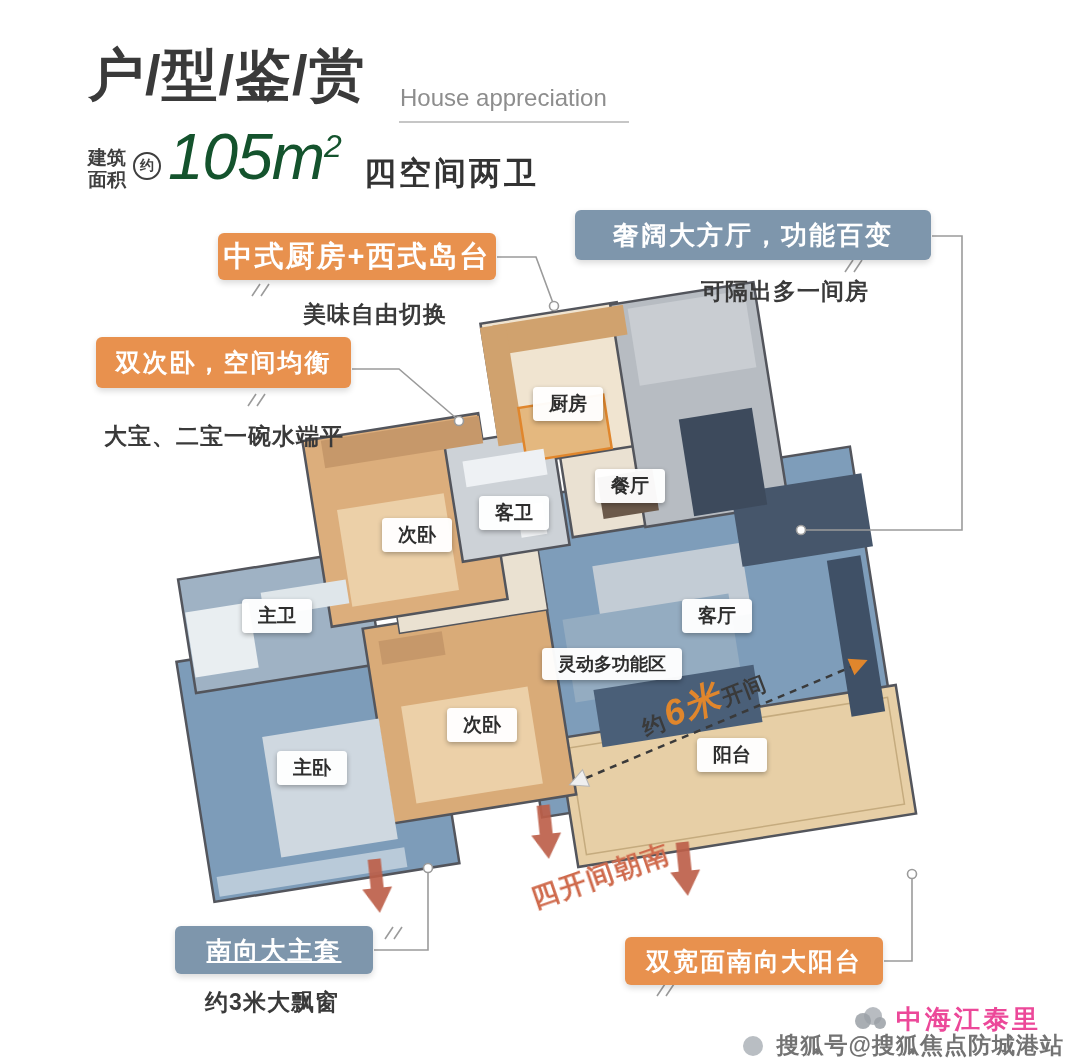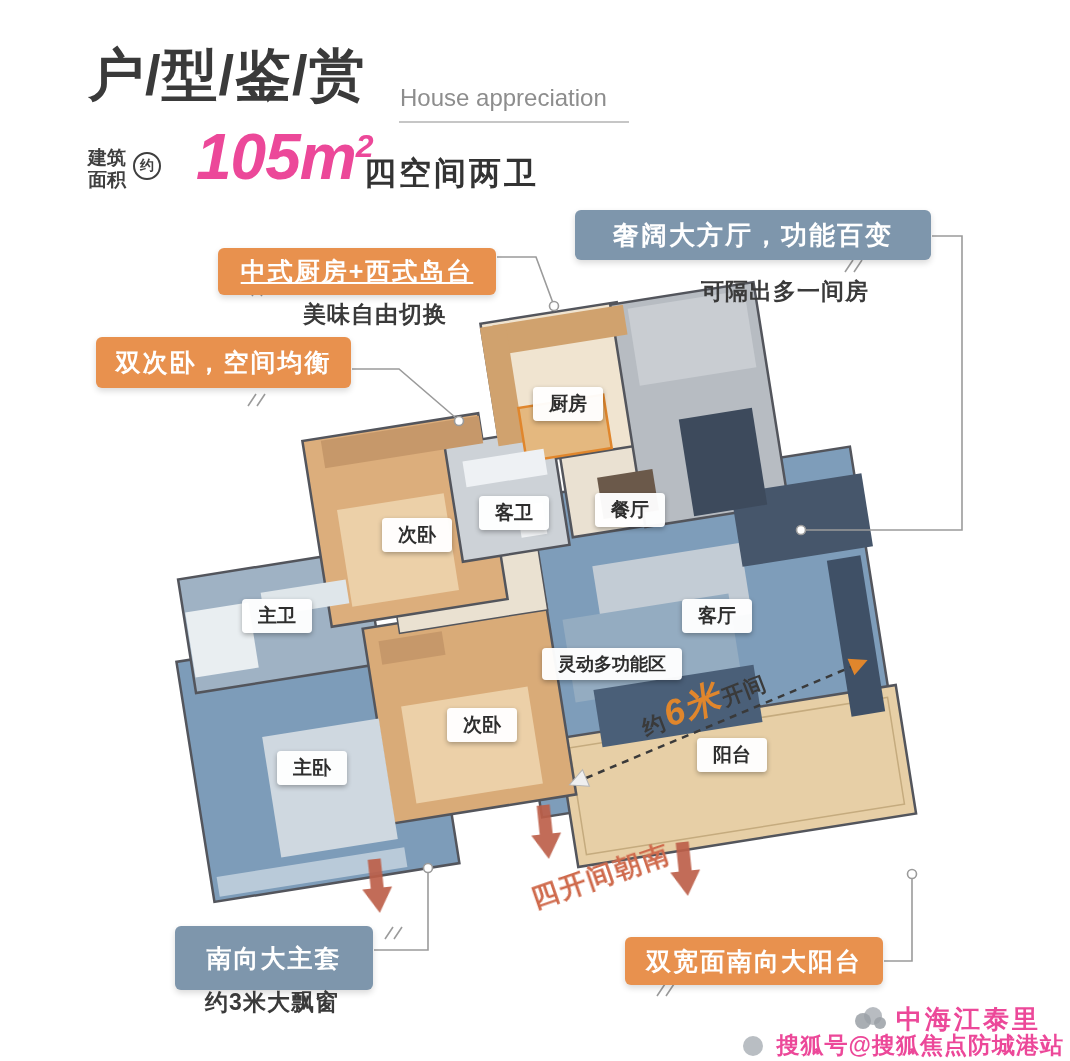--- a/index.html
+++ b/index.html
@@ -7,71 +7,71 @@
         font-family:"Liberation Sans","DejaVu Sans",sans-serif;}
   .abs{position:absolute;}
 
   
   .title{left:88px;top:38px;font-size:56px;font-weight:900;color:#3a3a3a;letter-spacing:1px;z-index:5;}
   .subtitle-en{left:400px;top:84px;font-size:24px;color:#8d8d8d;z-index:5;}
   .title-rule{left:399px;top:121px;width:230px;height:2px;background:#c6c6c6;z-index:5;}
   .area-label{left:88px;top:147px;font-size:19px;font-weight:700;color:#3f3f3f;line-height:1.15;z-index:5;}
   .area-circle{left:133px;top:152px;width:24px;height:24px;border:2px solid #3f3f3f;border-radius:50%;
                font-size:14px;display:flex;align-items:center;justify-content:center;color:#3f3f3f;font-weight:700;z-index:5;}
-  .area-value{left:168px;top:120px;font-size:64px;font-weight:700;font-style:italic;color:#ec4899;letter-spacing:-1px;z-index:5;margin-left:28px;}
+  .area-value{left:168px;top:120px;font-size:64px;font-weight:400;font-style:italic;color:#14532d;letter-spacing:-1px;z-index:5;}
   .area-value sup{font-size:32px;}
   .area-desc{left:364px;top:152px;font-size:32px;font-weight:800;color:#333333;letter-spacing:3px;z-index:5;}
 
   
   .badge{position:absolute;display:flex;align-items:center;justify-content:center;color:#ffffff;font-weight:700;
          border-radius:6px;letter-spacing:2px;box-shadow:0 3px 6px rgba(0,0,0,0.15);z-index:5;white-space:nowrap;}
   .badge.orange{background:#e8914e;}
   .badge.blue{background:#7e96ac;}
-  #badge-kitchen{left:218px;top:248px;width:278px;height:47px;font-size:25px;text-decoration:underline;}
+  #badge-kitchen{left:218px;top:233px;width:278px;height:47px;font-size:29px;}
   #badge-hall{left:575px;top:210px;width:356px;height:50px;font-size:26px;}
   #badge-bedrooms{left:96px;top:337px;width:255px;height:51px;font-size:25px;}
-  #badge-master{left:175px;top:926px;width:198px;height:64px;font-size:25px;}
+  #badge-master{left:175px;top:926px;width:198px;height:48px;font-size:25px;text-decoration:underline;}
   #badge-balcony{left:625px;top:937px;width:258px;height:48px;font-size:25px;}
 
   .callout-sub{position:absolute;font-size:23px;font-weight:700;color:#3a3a3a;letter-spacing:1px;
                transform:translateX(-50%);white-space:nowrap;z-index:5;}
   #sub-kitchen{left:375px;top:299px;}
   #sub-hall{left:785px;top:276px;}
   #sub-bedrooms{left:224px;top:421px;}
   #sub-master{left:272px;top:987px;}
 
   
   .plan-svg{position:absolute;left:0;top:0;width:1070px;height:1061px;z-index:1;}
 
   
   .pill{position:absolute;background:rgba(255,255,255,0.96);border-radius:4px;padding:4px 16px;font-size:19px;
         font-weight:700;color:#2e2e2e;box-shadow:0 2px 5px rgba(0,0,0,0.30);transform:translate(-50%,-50%);
         white-space:nowrap;z-index:4;}
   #pill-kitchen{left:568px;top:404px;}
-  #pill-dining{left:630px;top:510px;text-align:center;}
+  #pill-dining{left:630px;top:486px;text-align:center;}
   #pill-guest-bath{left:514px;top:513px;}
   #pill-bedroom-a{left:417px;top:535px;}
   #pill-master-bath{left:277px;top:616px;}
   #pill-master-bedroom{left:312px;top:740px;margin-top:28px;}
   #pill-bedroom-b{left:482px;top:725px;}
   #pill-living{left:717px;top:616px;}
   #pill-multi{left:612px;top:664px;font-size:18px;}
   #pill-balcony{left:732px;top:755px;}
 
   
   .bay-annotation{left:703px;top:702px;transform:translate(-50%,-50%) rotate(-21deg);font-weight:700;color:#3a3a3a;
                   font-size:22px;white-space:nowrap;z-index:4;letter-spacing:1px;}
   .bay-annotation .big{font-size:36px;color:#e0862c;font-style:italic;font-weight:900;margin:0 2px;}
   .south-annotation{left:601px;top:876px;transform:translate(-50%,-50%) rotate(-19deg);font-size:27px;font-weight:800;
                     color:#cf6a4c;letter-spacing:2px;white-space:nowrap;z-index:4;}
 
   
   .watermark-logo{left:852px;top:1004px;z-index:5;}
   .watermark-brand{left:896px;top:1002px;font-size:26px;color:#ec4899;font-weight:700;letter-spacing:3px;z-index:5;}
-  .credit{position:absolute;right:6px;top:1030px;font-size:23px;font-weight:700;color:#ec4899;letter-spacing:1px;
+  .credit{position:absolute;right:6px;top:1030px;font-size:23px;font-weight:700;color:#737373;letter-spacing:1px;
           display:flex;align-items:center;gap:14px;z-index:5;}
   .credit .mini-icon{width:20px;height:20px;border-radius:50%;background:#b9bec3;display:inline-block;}
 </style>
 </head>
 <body>
 
 <div class="page">
 
   <svg class="plan-svg" viewBox="0 0 1070 1061">
 
@@ -159,20 +159,21 @@
   <div class="abs area-value"><span>105m</span><sup>2</sup></div>
   <div class="abs area-desc">四空间两卫</div>
 
   <div class="badge orange" id="badge-kitchen">中式厨房+西式岛台</div>
   <div class="callout-sub" id="sub-kitchen">美味自由切换</div>
 
   <div class="badge blue" id="badge-hall">奢阔大方厅，功能百变</div>
   <div class="callout-sub" id="sub-hall">可隔出多一间房</div>
 
   <div class="badge orange" id="badge-bedrooms">双次卧，空间均衡</div>
+  <div class="callout-sub" id="sub-bedrooms">大宝、二宝一碗水端平</div>
 
   <div class="badge blue" id="badge-master">南向大主套</div>
   <div class="callout-sub" id="sub-master">约3米大飘窗</div>
 
   <div class="badge orange" id="badge-balcony">双宽面南向大阳台</div>
 
   <div class="pill" id="pill-kitchen">厨房</div>
   <div class="pill" id="pill-dining">餐厅</div>
   <div class="pill" id="pill-guest-bath">客卫</div>
   <div class="pill" id="pill-bedroom-a">次卧</div>

